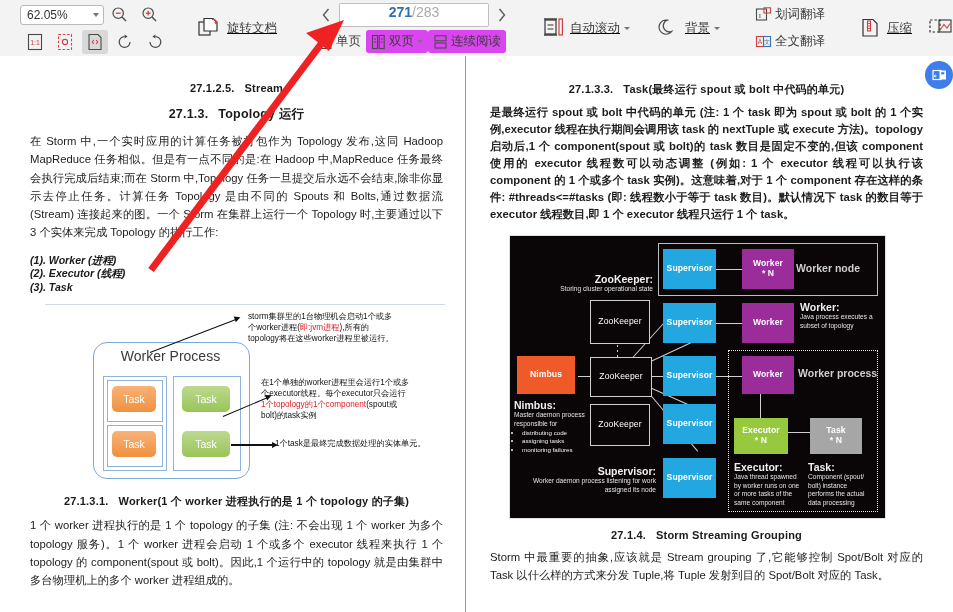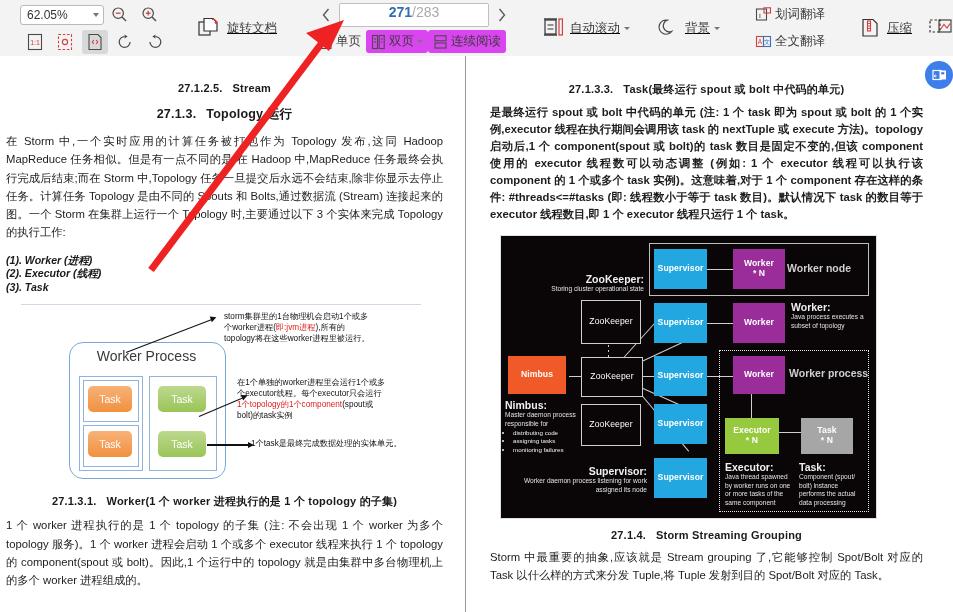--- a/index.html
+++ b/index.html
@@ -51,21 +51,21 @@
 
   .tb-stack{display:flex;flex-direction:row;align-items:center;justify-content:center;padding:0 6px;gap:5px;text-decoration:underline;}
   .tb-stack .cap{font-size:12.5px;color:#3b3b3b;white-space:nowrap;}
   .tb-inline{display:flex;align-items:center;gap:4px;font-size:12.5px;color:#3b3b3b;white-space:nowrap;}
 
   
   .docarea{position:absolute;left:0;top:56px;width:953px;height:556px;background:#fff;}
   .pagedivider{position:absolute;left:465px;top:0;width:1px;height:556px;background:#9a9a9a;}
 
   .page{position:absolute;top:0;box-sizing:border-box;}
-  .page.left{left:0;width:465px;height:556px;padding:26px 22px 0 6px;}
+  .page.left{left:0;width:465px;height:556px;padding:26px 22px 0 30px;}
   .page.right{left:466px;width:487px;height:556px;padding:26px 30px 0 24px;}
 
   .h3{font-size:11px;font-weight:bold;color:#1a1a1a;margin:0 0 7px 0;text-align:center;letter-spacing:.2px;}
   .h3.l2{font-size:12.5px;}
   .h3 .num{margin-right:10px;}
   .para{font-size:11.3px;line-height:1.62;color:#1d1d1d;margin:0 0 6px 0;text-align:justify;}
   .para.tight{line-height:1.5;font-weight:bold;}
   .listitem{font-size:10.6px;font-style:italic;font-weight:bold;color:#1a1a1a;line-height:1.28;}
 
   
@@ -83,21 +83,21 @@
   .fig-note{position:absolute;font-size:8.2px;line-height:1.34;color:#111;}
   .fig-note .red{color:#e02020;}
   .fig-arrow{position:absolute;background:#111;height:1.1px;transform-origin:left center;}
   .fig-arrow:after{
     content:"";position:absolute;right:-5px;top:-2.6px;width:0;height:0;
     border-top:3.2px solid transparent;border-bottom:3.2px solid transparent;border-left:6px solid #111;
   }
   .fig-band{position:absolute;left:0;top:0;width:400px;height:182px;border-top:1px solid #cfd8e6;}
 
   
-  .fig-storm{position:relative;width:375px;height:282px;margin:12px 0 10px 10px;background:#0a0608;border:1px solid #e0e0e0;}
+  .fig-storm{position:relative;width:375px;height:282px;margin:12px 0 10px 19px;background:#0a0608;border:1px solid #e0e0e0;}
   .sbox{position:absolute;display:flex;align-items:center;justify-content:center;text-align:center;
         color:#fff;font-size:8.6px;line-height:1.12;font-weight:600;letter-spacing:.1px;}
   .sbox.sup{background:#22a7e0;}
   .sbox.wrk{background:#9b2d9b;}
   .sbox.nim{background:#ef5a28;}
   .sbox.exe{background:#96c93d;}
   .sbox.tsk{background:#a6a6a6;}
   .sbox.zk{background:#0a0608;border:1.4px solid #cfcfcf;font-weight:500;}
   .sline{position:absolute;background:#cfcfcf;}
   .sline.v{width:1.4px;}

